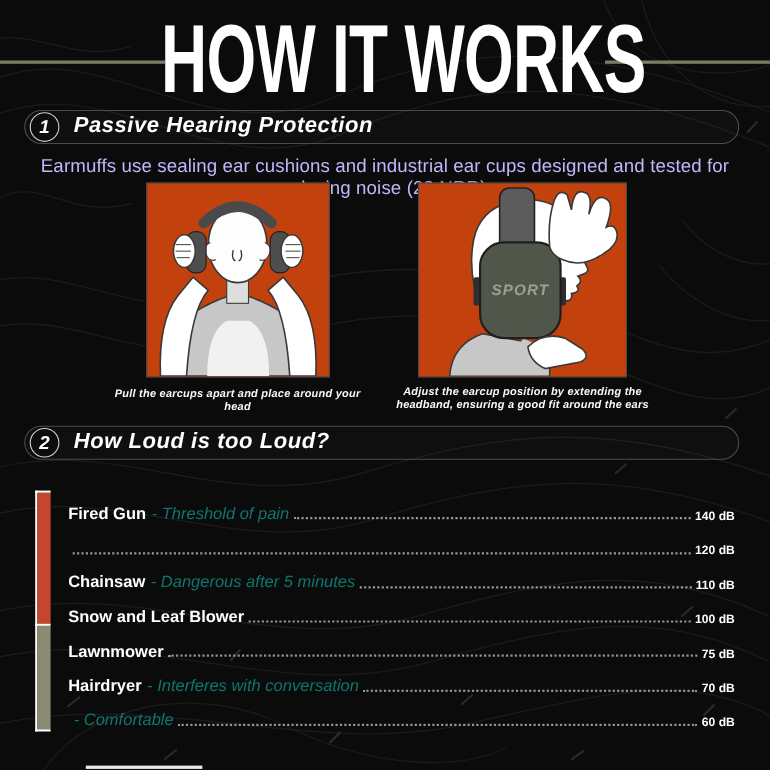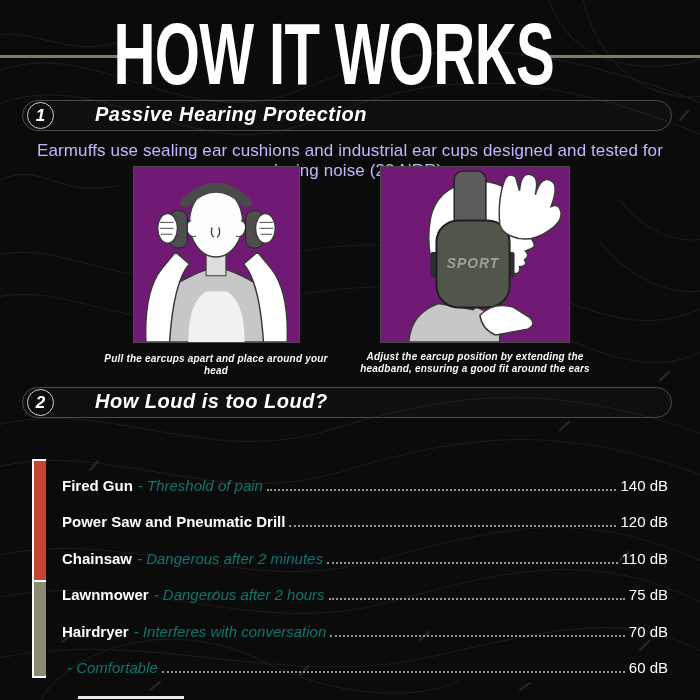--- a/index.html
+++ b/index.html
@@ -6,73 +6,73 @@
   html,body { width:700px; height:700px; }
   body {
     position:relative; background:#0b0b0b; overflow:hidden;
     font-family:"Liberation Sans", sans-serif; color:#ffffff;
   }
   .topo { position:absolute; inset:0; z-index:0; }
   .layer { position:absolute; inset:0; z-index:1; }
 
   
   .title-wrap { position:absolute; top:12px; left:0; right:0; height:84px;
-    display:flex; align-items:center; justify-content:flex-start; }
+    display:flex; align-items:center; justify-content:flex-end; }
   .main-title { font-size:88px; font-weight:bold; line-height:84px; letter-spacing:-1px;
     white-space:nowrap; transform:scaleX(0.66); transform-origin:center; }
   .hline { position:absolute; top:55px; height:3px; }
   .hline.left { left:0; width:150px; }
   .hline.right { right:0; width:150px; }
 
   
   .section-pill { position:absolute; left:22px; width:650px; height:31px;
     border:1px solid #4c4c47; border-radius:17px; background:rgba(255,255,255,0.02);
     display:flex; align-items:center; }
   #section1 { top:100px; }
   #section2 { top:387px; }
   .badge { position:absolute; left:4px; top:1px; width:27px; height:27px;
     border:1.5px solid #cfcfcf; border-radius:50%; background:#0d0d0d;
     display:flex; align-items:center; justify-content:center;
     font-weight:bold; font-style:italic; font-size:17px; }
-  .section-heading { margin-left:72px; font-weight:bold; font-style:italic;
+  .section-heading { margin-left:44px; font-weight:bold; font-style:italic;
     font-size:20px; letter-spacing:0.5px; padding-bottom:2px; }
 
   
   .intro { position:absolute; top:141px; left:20px; right:20px; text-align:center;
     font-size:17px; color:#c4b5fd; letter-spacing:0.1px; }
 
   
-  .figure { position:absolute; top:166px; background:#701a75; border:1px solid #4a4a4a; }
+  .figure { position:absolute; top:166px; background:#c2410c; border:1px solid #4a4a4a; }
   #figure1 { left:133px; width:167px; height:177px; }
   #figure2 { left:380px; width:190px; height:177px; }
   .figure svg { display:block; width:100%; height:100%; }
   .caption { position:absolute; font-size:10px; font-weight:bold; font-style:italic;
     text-align:center; line-height:1.18; color:#fafafa; letter-spacing:0.2px; }
   #caption1 { top:353px; left:96px; width:240px; }
   #caption2 { top:351px; left:355px; width:240px; }
 
   
-  .loud-table { position:absolute; top:446px; left:32px; right:32px; height:219px;margin-top:13px; }
+  .loud-table { position:absolute; top:446px; left:32px; right:32px; height:219px; }
   .bar { position:absolute; left:0; top:0; width:14px; height:219px; }
   .bar .vline { position:absolute; left:0; top:0; width:2px; height:219px; background:#fff; }
   .bar .tick-top { position:absolute; left:0; top:0; width:14px; height:2px; background:#fff; }
   .bar .seg-danger { position:absolute; left:2px; top:2px; width:12px; height:119px; }
   .bar .seg-sep { position:absolute; left:0; top:121px; width:14px; height:2px; background:#fff; }
   .bar .seg-safe { position:absolute; left:2px; top:123px; width:12px; height:94px; }
   .bar .tick-bottom { position:absolute; left:0; top:217px; width:14px; height:2px; background:#fff; }
 
   .rows { position:absolute; left:30px; right:0; top:0; height:219px;
     display:flex; flex-direction:column; }
   .row { flex:1; display:flex; align-items:flex-end; }
   .row .label { font-weight:bold; font-size:15px; line-height:1.25; white-space:nowrap; }
   .row .desc { font-style:italic; font-size:15px; line-height:1.25; color:#0f766e;
     margin-left:5px; white-space:nowrap; }
   .row .desc:empty { margin-left:0; }
   .row .leader { flex:1; min-width:12px; border-bottom:2px dotted #96968b; margin:0 4px 5px 4px; }
-  .row .db { font-weight:normal; font-size:15px; line-height:1.25; white-space:nowrap; }
+  .row .db { font-weight:bold; font-size:11px; line-height:1.25; white-space:nowrap; }
 
   .bottom-edge { position:absolute; bottom:1px; left:78px; width:106px; height:3px; background:#e9e9e9; }
 </style>
 </head>
 <body>
 
 <svg class="topo" width="700" height="700" viewBox="0 0 700 700" aria-hidden="true">
   <g fill="none" stroke="#1b1b1b" stroke-width="1.2">
     <path d="M-20,80 C80,20 180,140 300,90 S520,30 720,110"></path>
     <path d="M-20,112 C90,52 190,172 310,122 S530,62 720,142"></path>
@@ -180,34 +180,38 @@
       <div class="tick-bottom"></div>
     </div>
     <div class="rows">
       <div class="row">
           <span class="label">Fired Gun</span>
           <span class="desc">- Threshold of pain</span>
           <span class="leader"></span>
           <span class="db">140 dB</span>
         </div>
       <div class="row">
-          <span class="label">Power Saw and Pneumatic Drill</span>
           <span class="desc"></span>
           <span class="leader"></span>
           <span class="db">120 dB</span>
         </div>
       <div class="row">
           <span class="label">Chainsaw</span>
-          <span class="desc">- Dangerous after 2 minutes</span>
+          <span class="desc">- Dangerous after 5 minutes</span>
           <span class="leader"></span>
           <span class="db">110 dB</span>
         </div>
       <div class="row">
+          <span class="label">Snow and Leaf Blower</span>
+          <span class="desc"></span>
+          <span class="leader"></span>
+          <span class="db">100 dB</span>
+        </div>
+      <div class="row">
           <span class="label">Lawnmower</span>
-          <span class="desc">- Dangerous after 2 hours</span>
           <span class="leader"></span>
           <span class="db">75 dB</span>
         </div>
       <div class="row">
           <span class="label">Hairdryer</span>
           <span class="desc">- Interferes with conversation</span>
           <span class="leader"></span>
           <span class="db">70 dB</span>
         </div>
       <div class="row">

